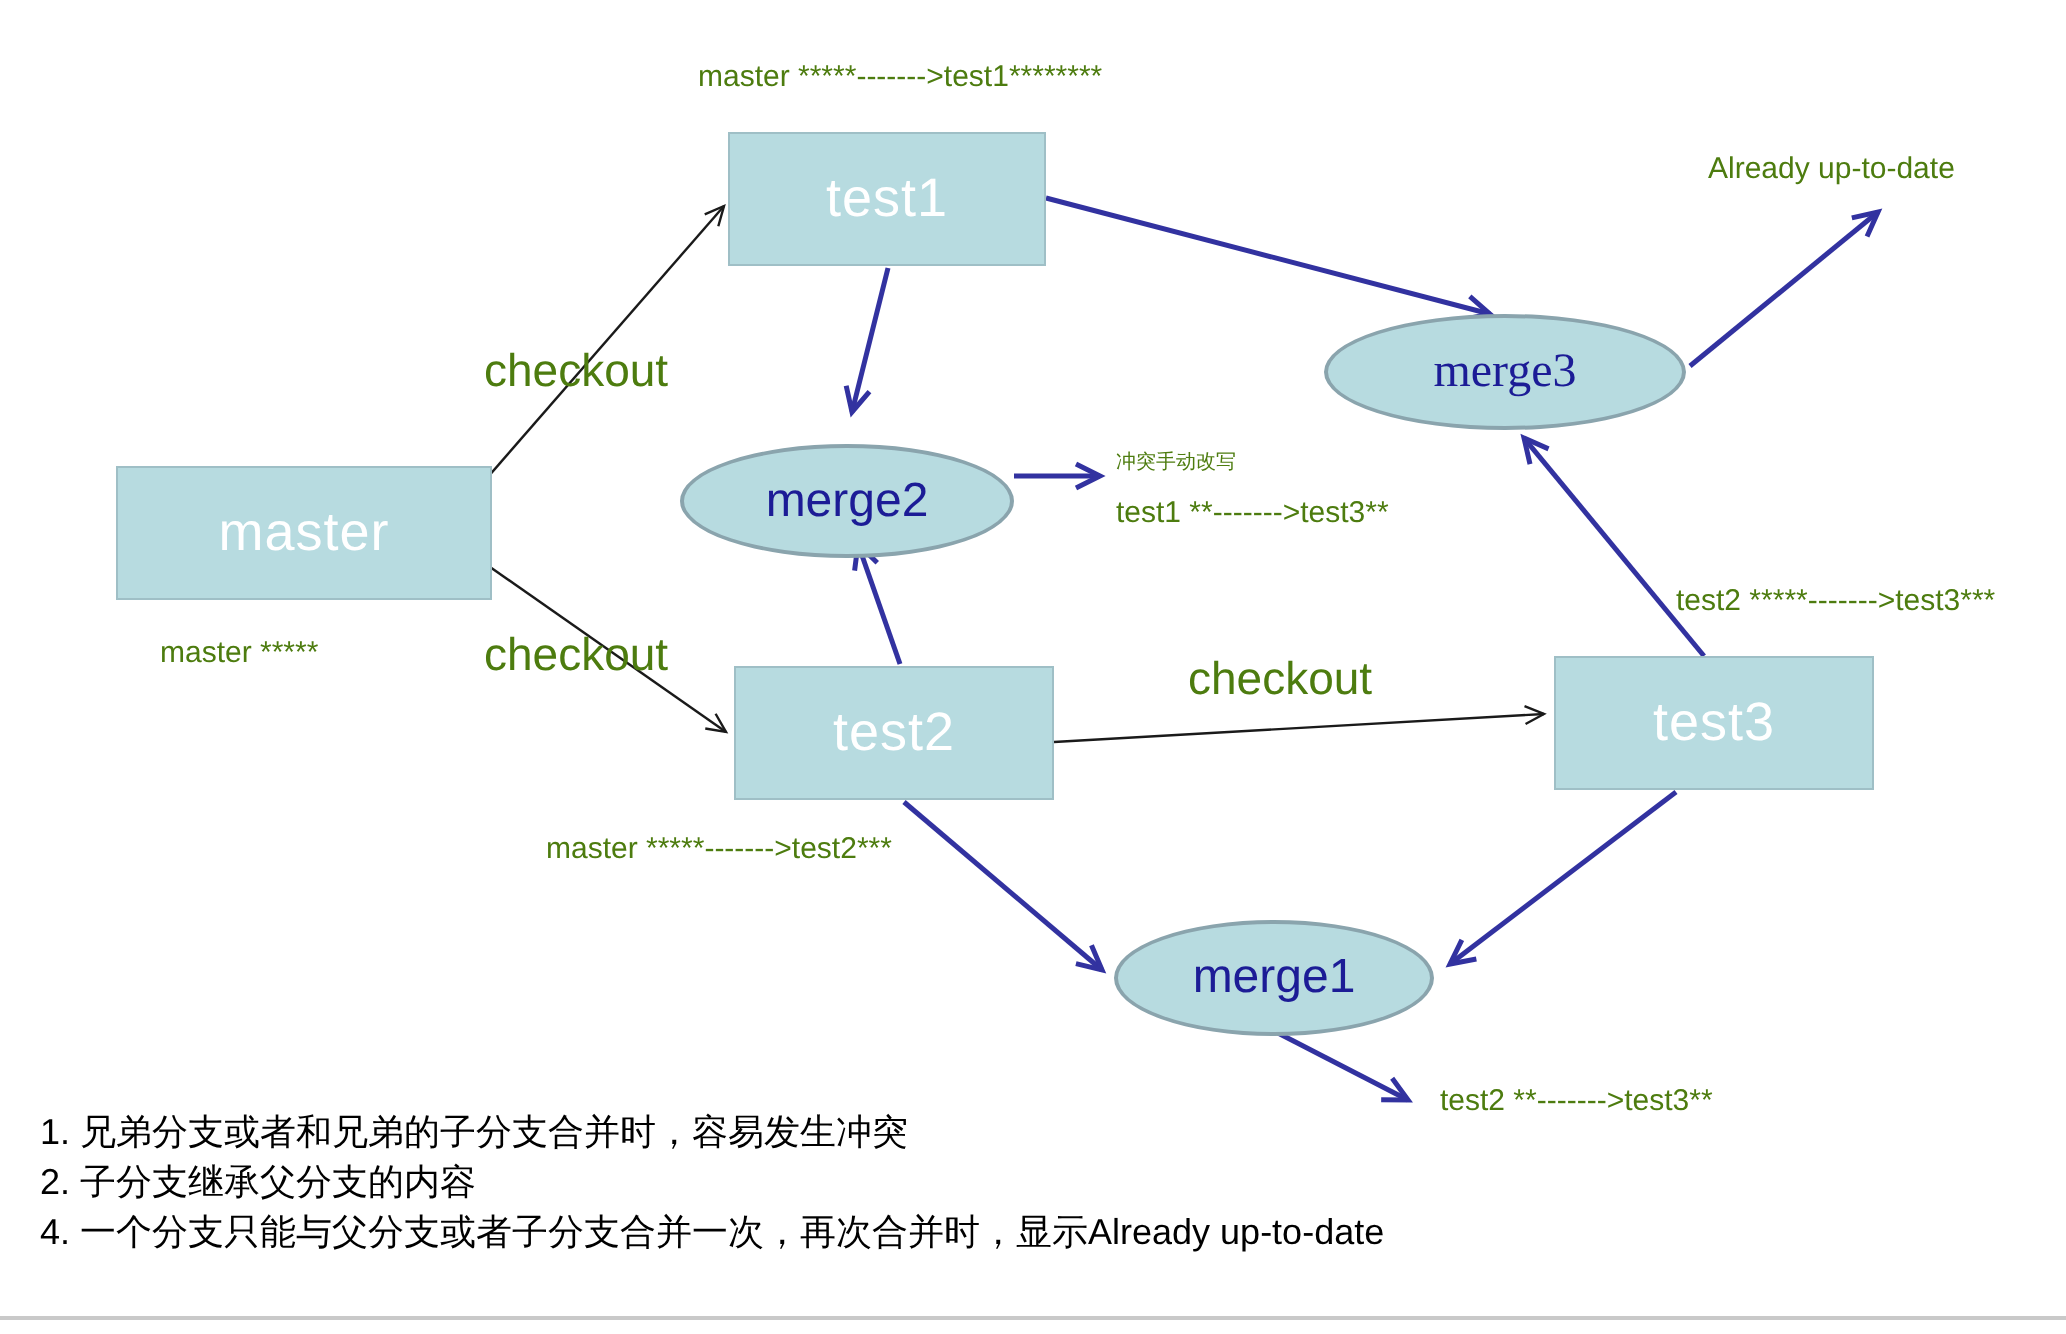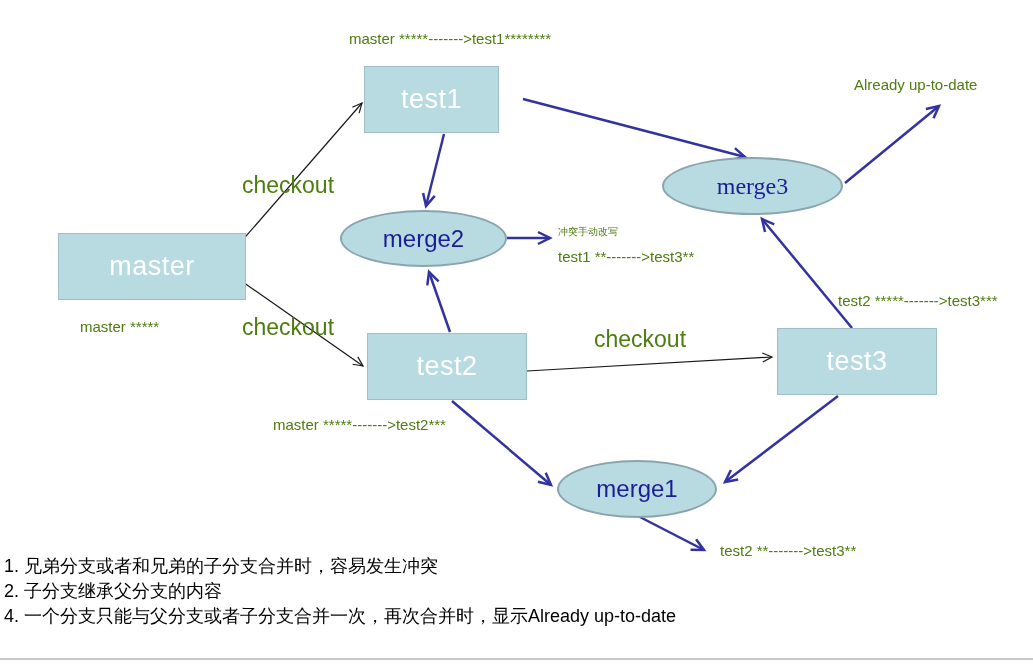--- a/index.html
+++ b/index.html
@@ -14,21 +14,21 @@
   }
   .node.box{
     background:var(--node-fill);border:1px solid var(--box-border);
     color:#ffffff;font-size:27px;letter-spacing:.5px;
   }
   .node.ellipse{
     background:var(--node-fill);border:2px solid var(--ellipse-border);
     border-radius:50%;color:var(--merge-text);font-size:24px;
   }
   .annotation{position:absolute;white-space:pre;color:#4d7c0f;line-height:1.15;}
-  .notes{position:absolute;left:4px;top:554px;font-size:18px;line-height:25px;color:#000000;}
+  .notes{position:absolute;left:20px;top:554px;font-size:18px;line-height:25px;color:#000000;}
   .note-line{white-space:pre;}
   .divider{position:absolute;left:0;top:658px;width:1033px;height:2px;background:var(--divider);}
 </style>
 </head>
 <body>
 
 <div class="stage" style="--node-fill: #b7dbe0; --box-border: #9fbfc6; --ellipse-border: #8aa4ad; --merge-text: #1c1c96; --divider: #c9c9c9;">
   <svg id="arrow-layer" xmlns="http://www.w3.org/2000/svg">
     <defs>
       <marker id="head-blue" markerUnits="userSpaceOnUse" markerWidth="17" markerHeight="17" refX="14" refY="8" orient="auto">
@@ -49,24 +49,24 @@
         <line x1="852" y1="328" x2="762" y2="219" stroke="#3232a0" stroke-width="2.5" marker-end="url(#head-blue)"></line>
         <line x1="845" y1="183" x2="939" y2="106" stroke="#3232a0" stroke-width="2.5" marker-end="url(#head-blue)"></line>
         <line x1="452" y1="401" x2="551" y2="485" stroke="#3232a0" stroke-width="2.5" marker-end="url(#head-blue)"></line>
         <line x1="838" y1="396" x2="725" y2="482" stroke="#3232a0" stroke-width="2.5" marker-end="url(#head-blue)"></line>
         <line x1="638" y1="516" x2="704" y2="550" stroke="#3232a0" stroke-width="2.5" marker-end="url(#head-blue)"></line>
       </g>
   </svg>
 
   <div id="nodes">
       <div class="node box" style="left: 58px; top: 233px; width: 188px; height: 67px;">master</div>
-      <div class="node box" style="left: 364px; top: 66px; width: 135px; height: 67px;">test1</div>
+      <div class="node box" style="left: 364px; top: 66px; width: 159px; height: 67px;">test1</div>
       <div class="node box" style="left: 367px; top: 333px; width: 160px; height: 67px; text-align: right;">test2</div>
       <div class="node box" style="left: 777px; top: 328px; width: 160px; height: 67px;">test3</div>
-      <div class="node ellipse" style="left: 340px; top: 210px; width: 167px; height: 57px; text-align: center;">merge2</div>
+      <div class="node ellipse" style="left: 340px; top: 222px; width: 167px; height: 57px; text-align: center;">merge2</div>
       <div class="node ellipse" style="left: 662px; top: 157px; width: 181px; height: 58px; font-family: Liberation Serif, serif;">merge3</div>
       <div class="node ellipse" style="left: 557px; top: 460px; width: 160px; height: 58px;">merge1</div>
     </div>
   <div id="annotations">
       <div class="annotation" style="left: 349px; top: 30px; font-size: 15px;">master *****-------&gt;test1********</div>
       <div class="annotation" style="left: 854px; top: 76px; font-size: 15px; text-align: right;">Already up-to-date</div>
       <div class="annotation" style="left: 242px; top: 172px; font-size: 23px;">checkout</div>
       <div class="annotation" style="left: 242px; top: 314px; font-size: 23px;">checkout</div>
       <div class="annotation" style="left: 594px; top: 326px; font-size: 23px;">checkout</div>
       <div class="annotation" style="left: 80px; top: 318px; font-size: 15px;">master *****</div>

